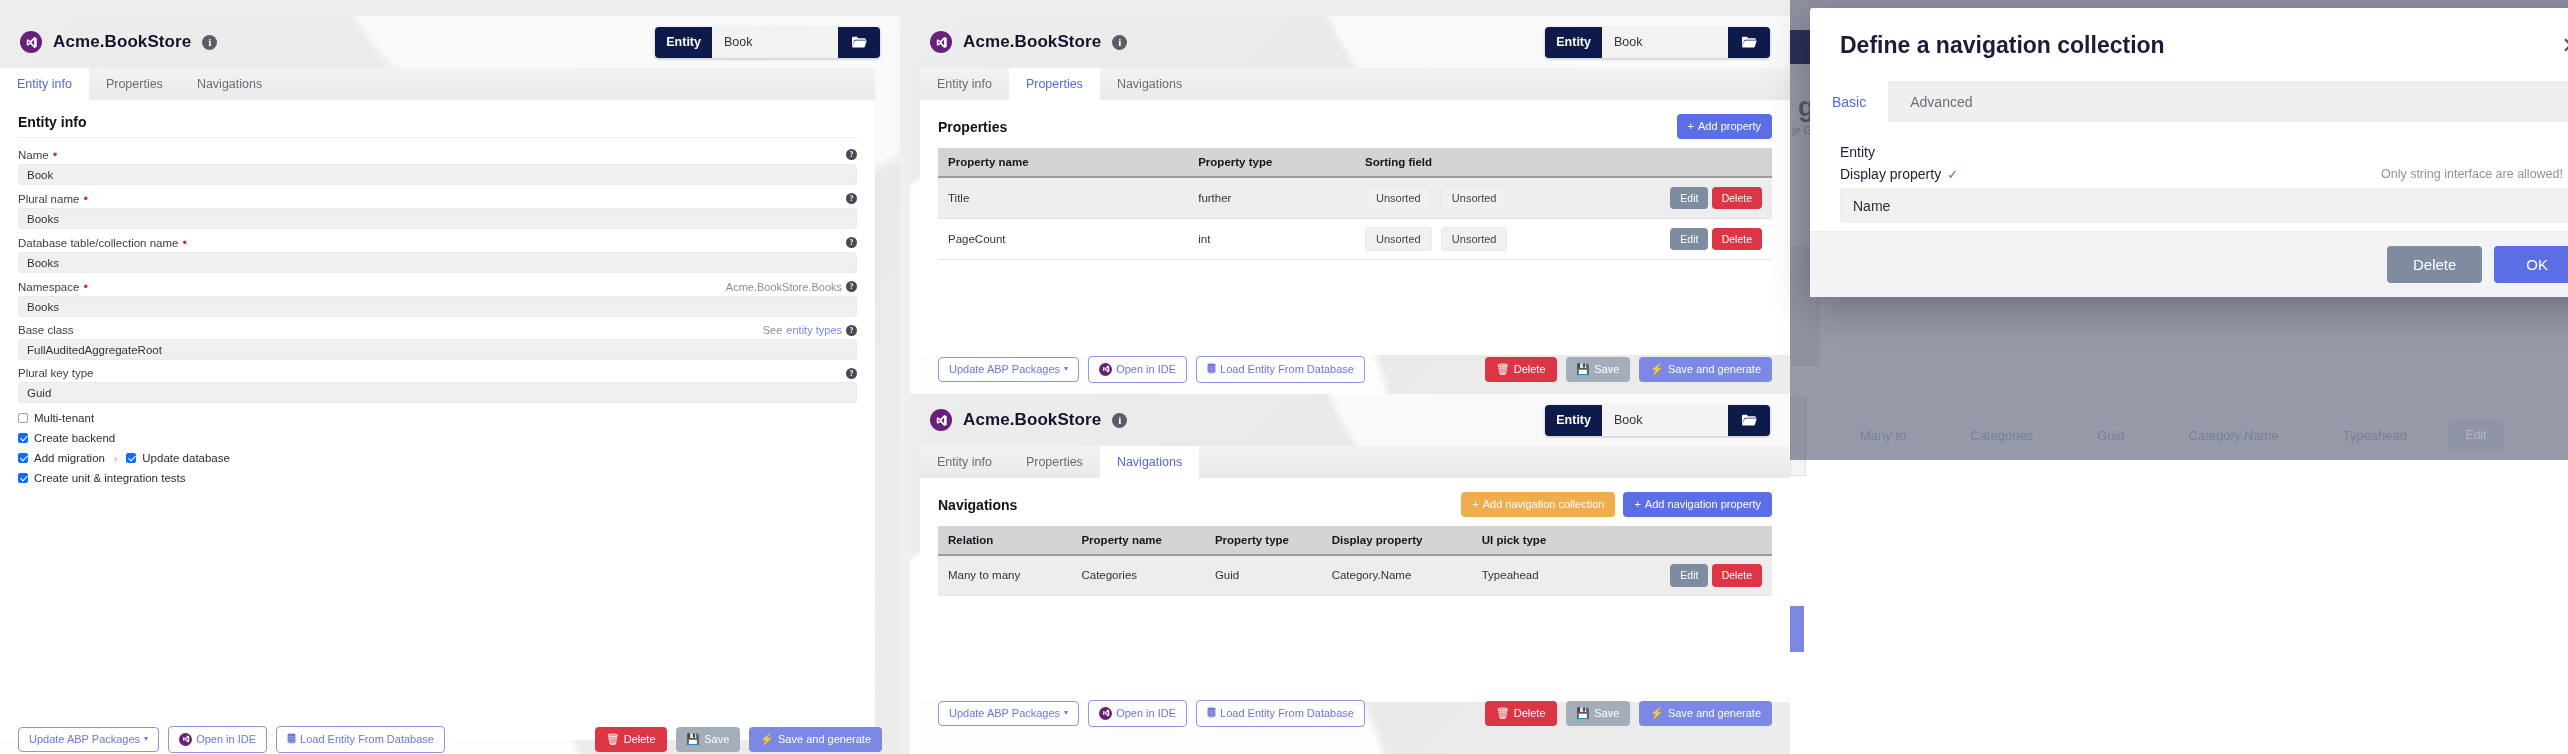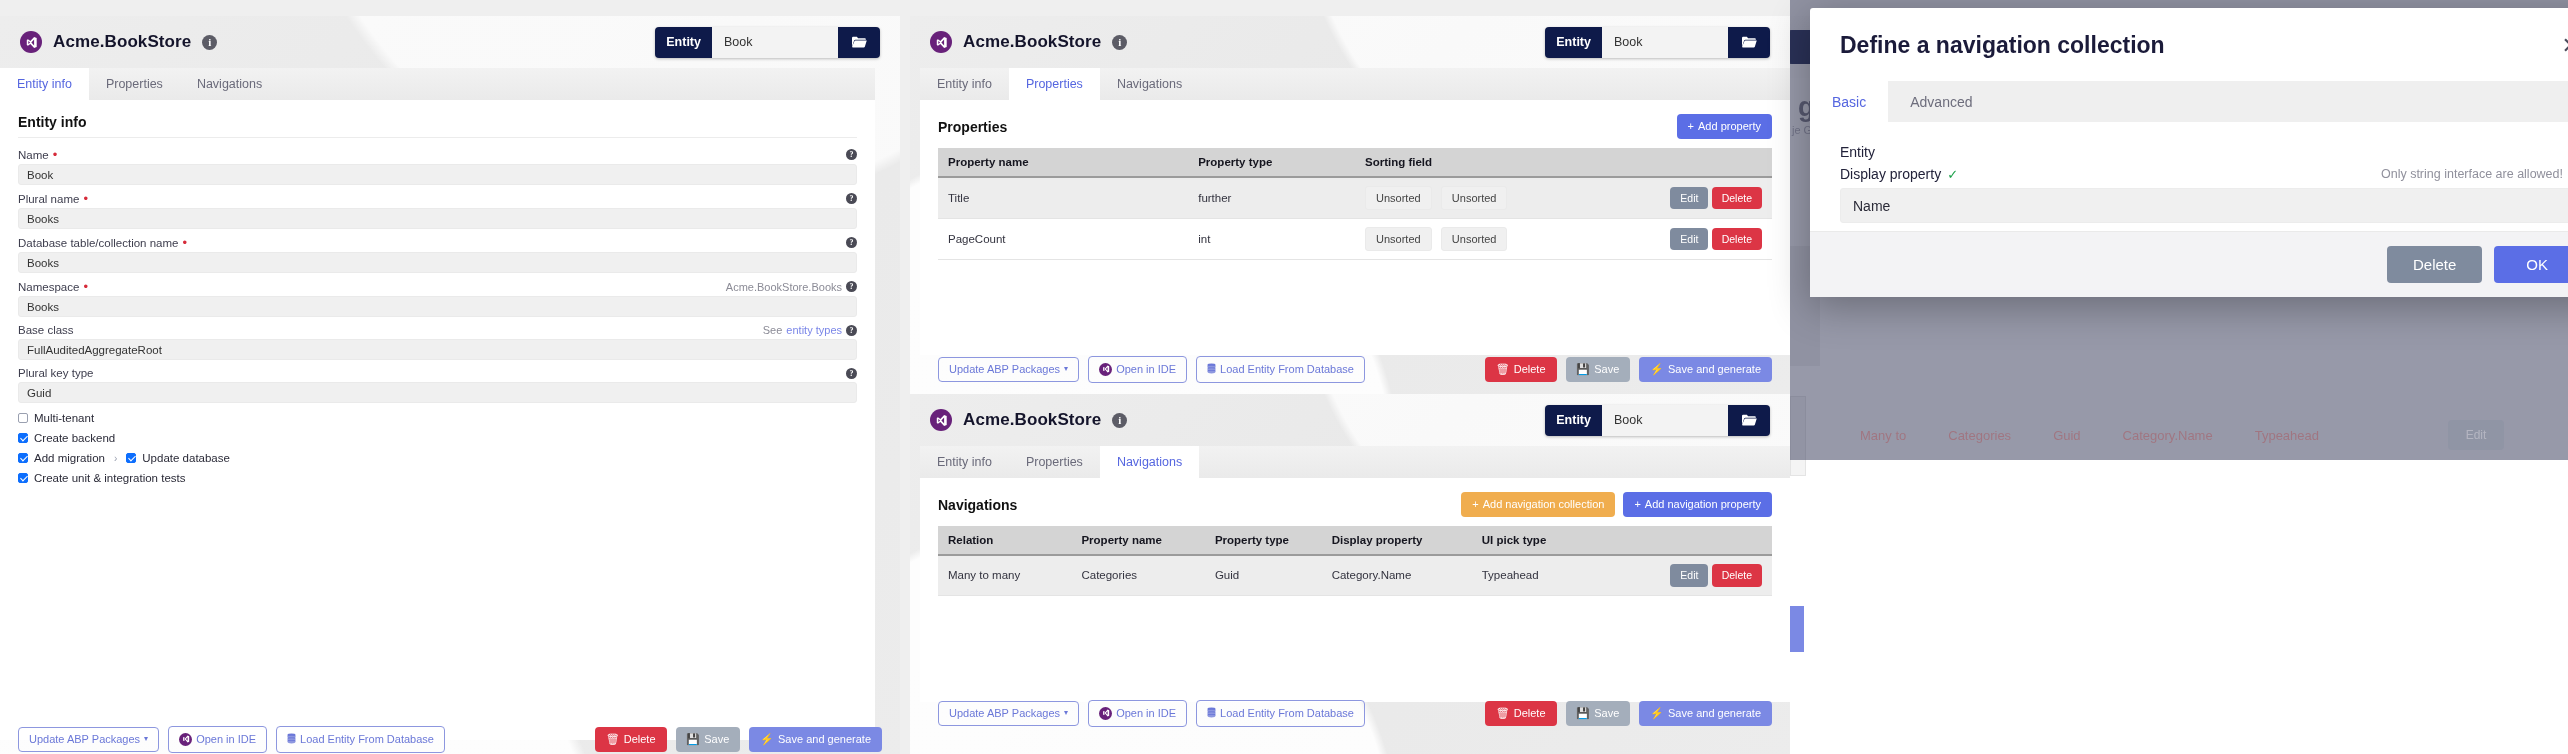--- a/index.html
+++ b/index.html
@@ -615,21 +615,21 @@
         </span>
         <span class="btn btn-gen">
           <span>⚡</span>
           <span>Save and generate</span>
         </span>
       </span>
     </div>
   </div>
 
   <div style="position:absolute; left:1790px; top:0; width:778px; height:460px; background:rgba(66,70,98,.55);"></div>
-  <div class="ghost" style="position:absolute; left:1860px; top:428px; width:700px; font-size:13px; color:#b91c1c; display:flex; gap:42px;">
+  <div class="ghost" style="position:absolute; left:1860px; top:428px; width:700px; font-size:13px; color:#0c4a6e; display:flex; gap:64px;">
     <span>Many to</span>
     <span>Categories</span>
     <span>Guid</span>
     <span>Category.Name</span>
     <span>Typeahead</span>
   </div>
   <div class="ghost" style="position:absolute; left:2448px; top:420px; width:56px; height:30px; background:#7f8b9e; border-radius:4px; color:#fff; font-size:12px; display:flex; align-items:center; justify-content:center;">Edit</div>
 
   <div class="modal" style="left:1810px; top:8px; width:800px;">
     <div class="modal-head">

